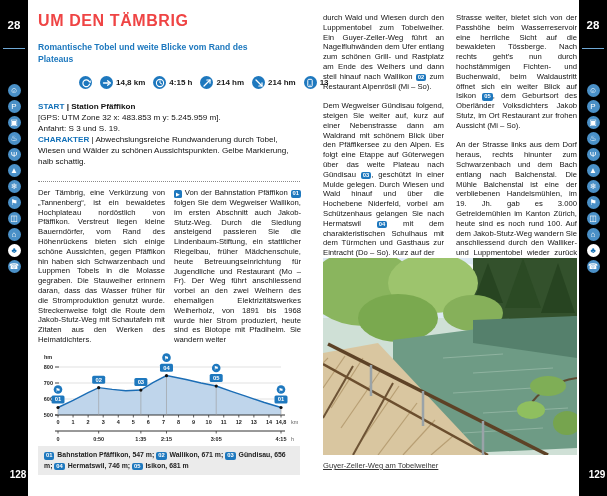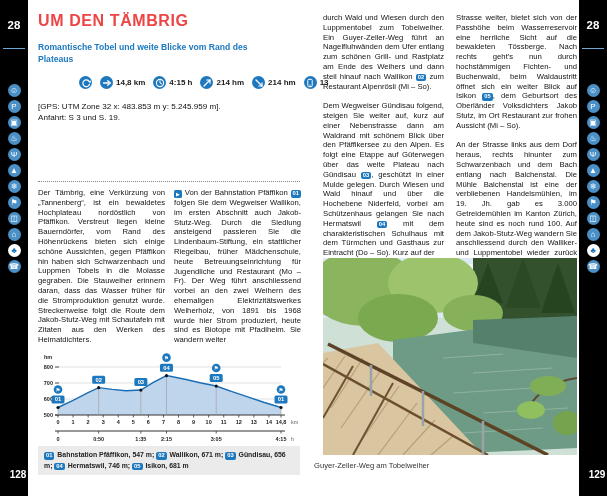--- a/index.html
+++ b/index.html
@@ -55,21 +55,21 @@
 
   
   .chart{position:absolute;left:38px;top:351px;width:263px;height:94px;}
   .chart svg{font-family:"Liberation Sans",sans-serif;}
   .legend{position:absolute;left:38px;top:446px;width:250px;background:#ebebeb;
       padding:4px 6px;font-size:6.9px;font-weight:bold;line-height:10.5px;color:#222;}
   .legend .wp{margin-right:1px;}
 
   
   .photo{position:absolute;left:323px;top:258px;width:254px;height:197px;overflow:hidden;}
-  .caption{position:absolute;left:314px;top:461px;font-size:7.6px;color:#333;}
+  .caption{position:absolute;left:323px;top:461px;font-size:7.6px;color:#333;text-decoration:underline;}
 </style>
 </head>
 <body>
 
 <div class="sidebar left">
   <div class="tab">28</div>
   <div class="tab-rule"></div>
   <div class="icon-strip">
       <div class="cat-icon">☺</div>
       <div class="cat-icon">P</div>
@@ -159,22 +159,24 @@
         <svg width="10" height="10" viewBox="0 0 10 10">
           <rect x="2.8" y="1.3" width="4.4" height="7.4" rx="1" stroke="#fff" stroke-width="1" fill="none"></rect>
           <circle cx="5" cy="7.2" r="0.6" fill="#fff"></circle>
         </svg>
       </span>
       <span>13</span>
     </div>
   </div>
 
 <div class="infoblock">
+  <div><span class="lbl">START</span><span class="bld"> | Station Pfäffikon</span></div>
   <div>[GPS: UTM Zone 32  x: 483.853 m  y: 5.245.959 m].</div>
   <div>Anfahrt: S 3 und S. 19.</div>
+  <div><span class="lbl">CHARAKTER</span><span> | Abwechslungsreiche Rundwanderung durch Tobel, Wiesen und Wälder zu schönen Aussichtspunkten. Gelbe Markierung, halb schattig.</span></div>
 </div>
 <div class="dotline"></div>
 
 <div class="cols left-cols">
   <div class="col">Der Tämbrig, eine Verkürzung von „Tannenberg“, ist ein bewaldetes Hochplateau nordöstlich von Pfäffikon. Verstreut liegen kleine Bauerndörfer, vom Rand des Höhenrückens bieten sich einige schöne Aussichten, gegen Pfäffikon hin haben sich Schwarzenbach und Luppmen Tobels in die Molasse gegraben. Die Stauweiher erinnern daran, dass das Wasser früher für die Stromproduktion genutzt wurde. Streckenweise folgt die Route dem Jakob-Stutz-Weg mit Schautafeln mit Zitaten aus den Werken des Heimatdichters.</div>
   <div class="col"><span class="routemark">▶</span> Von der Bahnstation Pfäffikon <span class="wp">01</span> folgen Sie dem Wegweiser Wallikon, im ersten Abschnitt auch Jakob-Stutz-Weg. Durch die Siedlung ansteigend passieren Sie die Lindenbaum-Stiftung, ein stattlicher Riegelbau, früher Mädchenschule, heute Betreuungseinrichtung für Jugendliche und Restaurant (Mo – Fr). Der Weg führt anschliessend vorbei an den zwei Weihern des ehemaligen Elektrizitätswerkes Weiherholz, von 1891 bis 1968 wurde hier Strom produziert, heute sind es Biotope mit Pfadiheim. Sie wandern weiter</div>
 </div>
 
 <div class="chart">
   <svg width="263" height="94" viewBox="0 0 263 94">

